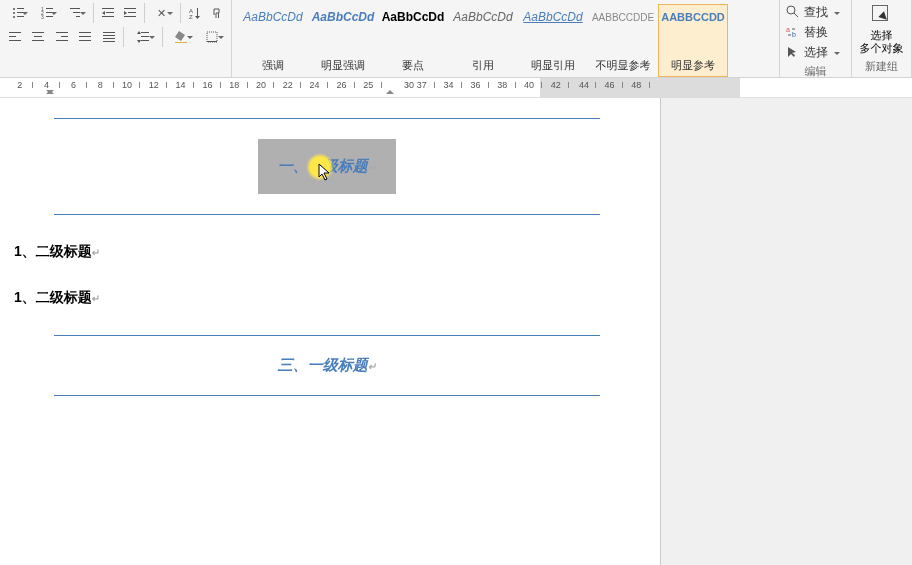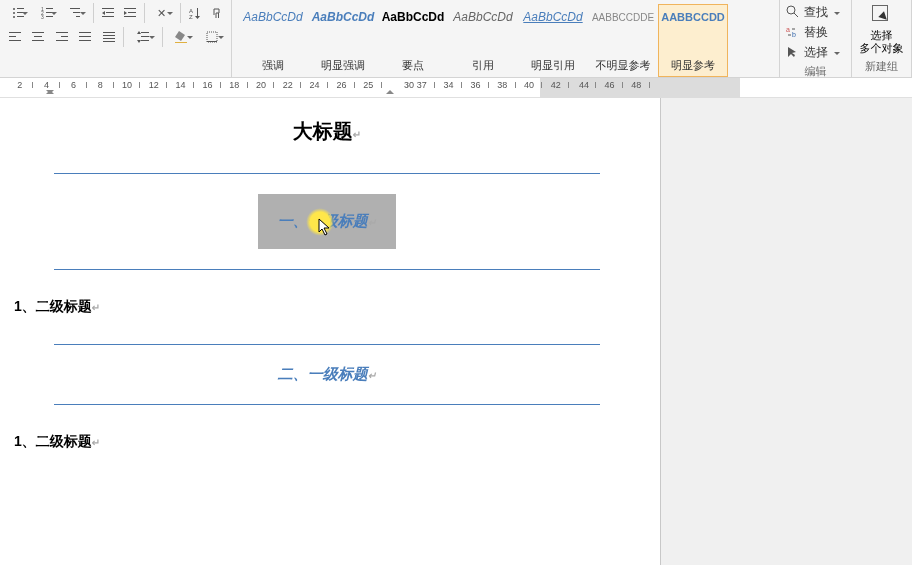--- a/index.html
+++ b/index.html
@@ -412,38 +412,37 @@
       <div class="tick" style="left: 621.8px;"></div>
       <div class="tick num" style="left: 635.2px;">
         <span>48</span>
       </div>
       <div class="tick" style="left: 648.6px;"></div>
     </div>
 </div>
 
 <div class="doc-area">
   <div class="doc-page">
-    <div class="doc-title"><span>大标题</span><span class="pm">↵</span></div>
 
     <div class="h1-block">
       <span class="selection-box">
         <span class="h1-text-wrap"><span>一、一级标题</span><span class="pm">↵</span></span>
         <span class="click-hilite"></span>
         <span class="cursor-ptr">
           <svg viewBox="0 0 16 20">
               <polygon points="1,1 1,14 4,11 7,17 9,16 6,10 11,10" fill="#fff" stroke="#000" stroke-width="1"></polygon>
             </svg>
         </span>
       </span>
     </div>
 
     <div class="h2"><span>1、二级标题</span><span class="pm">↵</span></div>
 
+
+    <div class="h2"><span>1、二级标题</span><span class="pm">↵</span></div>
+
     <div class="h1-block">
-      <span class="h1-text-wrap"><span>二、一级标题</span><span class="pm">↵</span></span>
-    </div>
-
-    <div class="h2"><span>1、二级标题</span><span class="pm">↵</span></div>
-
+      <span class="h1-text-wrap"><span>三、一级标题</span><span class="pm">↵</span></span>
+    </div>
 
   </div>
   <div class="right-pane"></div>
 </div>
 
 </body></html>

